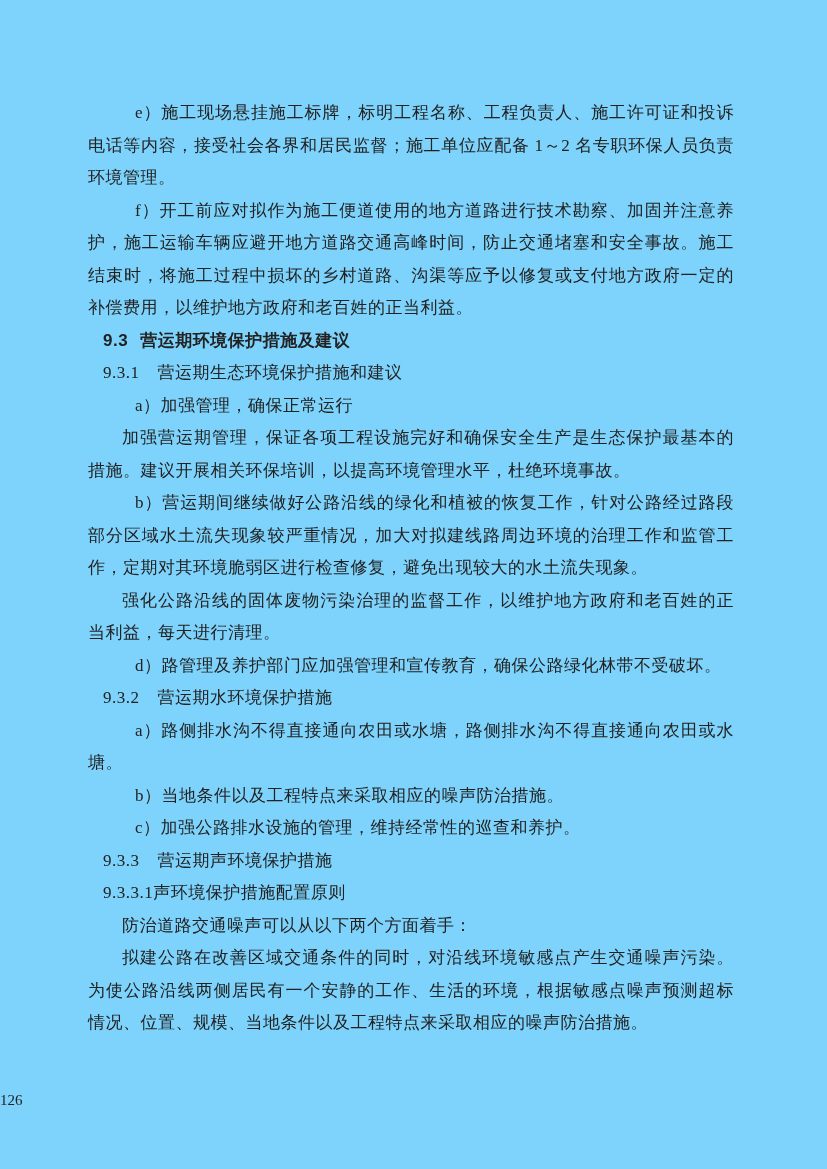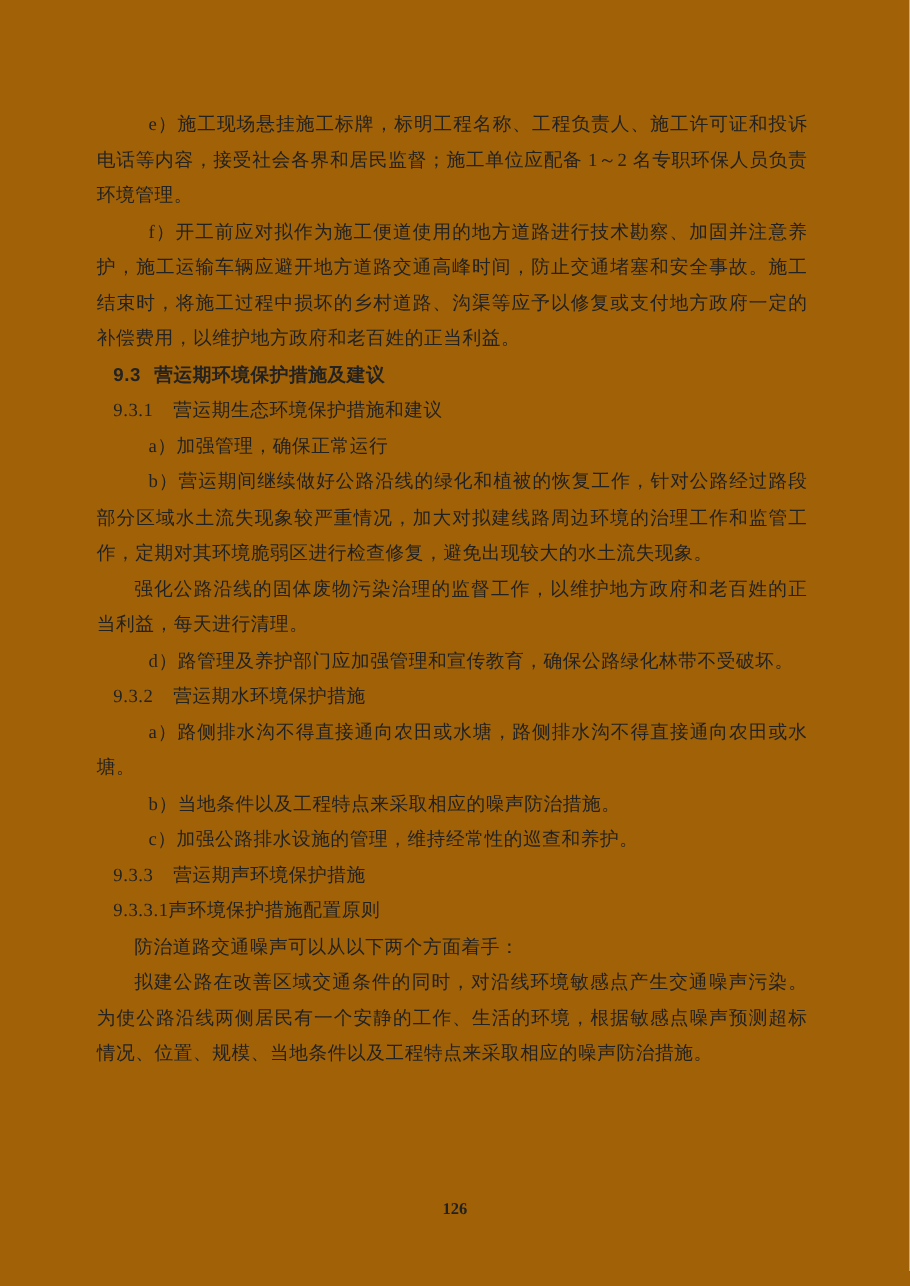--- a/index.html
+++ b/index.html
@@ -6,21 +6,21 @@
 
   html, body {
     background: #ffffff;
     font-family: "Liberation Serif", "DejaVu Serif", serif;
   }
 
   .page {
     position: relative;
     width: 827px;
     height: 1169px;
-    background: #a16207;
+    background: #7dd3fc;
     overflow: hidden;
   }
 
   .content {
     position: absolute;
     left: 88px;
     top: 97px;
     width: 646px;
   }
 
@@ -54,37 +54,36 @@
     padding-left: 15px;
   }
   .h2 .num { margin-right: 18px; }
   .h3 .num { }
 
   .footer {
     position: absolute;
     left: 0;
     right: 0;
     top: 1092px;
-    text-align: center;
     font-size: 15px;
     color: #222222;
     font-family: "Liberation Serif", "DejaVu Serif", serif;
-    font-weight: bold;
   }
 </style>
 </head>
 <body>
 
 <div class="page">
   <div class="content" id="doc-blocks">
       <p class="item">e）施工现场悬挂施工标牌，标明工程名称、工程负责人、施工许可证和投诉电话等内容，接受社会各界和居民监督；施工单位应配备 1～2 名专职环保人员负责环境管理。</p>
       <p class="item">f）开工前应对拟作为施工便道使用的地方道路进行技术勘察、加固并注意养护，施工运输车辆应避开地方道路交通高峰时间，防止交通堵塞和安全事故。施工结束时，将施工过程中损坏的乡村道路、沟渠等应予以修复或支付地方政府一定的补偿费用，以维护地方政府和老百姓的正当利益。</p>
       <p class="h1"><span class="num">9.3</span><span class="title">营运期环境保护措施及建议</span></p>
       <p class="h2"><span class="num">9.3.1</span><span class="title">营运期生态环境保护措施和建议</span></p>
       <p class="item">a）加强管理，确保正常运行</p>
+      <p class="para">加强营运期管理，保证各项工程设施完好和确保安全生产是生态保护最基本的措施。建议开展相关环保培训，以提高环境管理水平，杜绝环境事故。</p>
       <p class="item">b）营运期间继续做好公路沿线的绿化和植被的恢复工作，针对公路经过路段部分区域水土流失现象较严重情况，加大对拟建线路周边环境的治理工作和监管工作，定期对其环境脆弱区进行检查修复，避免出现较大的水土流失现象。</p>
       <p class="para">强化公路沿线的固体废物污染治理的监督工作，以维护地方政府和老百姓的正当利益，每天进行清理。</p>
       <p class="item">d）路管理及养护部门应加强管理和宣传教育，确保公路绿化林带不受破坏。</p>
       <p class="h2"><span class="num">9.3.2</span><span class="title">营运期水环境保护措施</span></p>
       <p class="item">a）路侧排水沟不得直接通向农田或水塘，路侧排水沟不得直接通向农田或水塘。</p>
       <p class="item">b）当地条件以及工程特点来采取相应的噪声防治措施。</p>
       <p class="item">c）加强公路排水设施的管理，维持经常性的巡查和养护。</p>
       <p class="h2"><span class="num">9.3.3</span><span class="title">营运期声环境保护措施</span></p>
       <p class="h3"><span class="num">9.3.3.1</span><span class="title">声环境保护措施配置原则</span></p>
       <p class="para">防治道路交通噪声可以从以下两个方面着手：</p>

